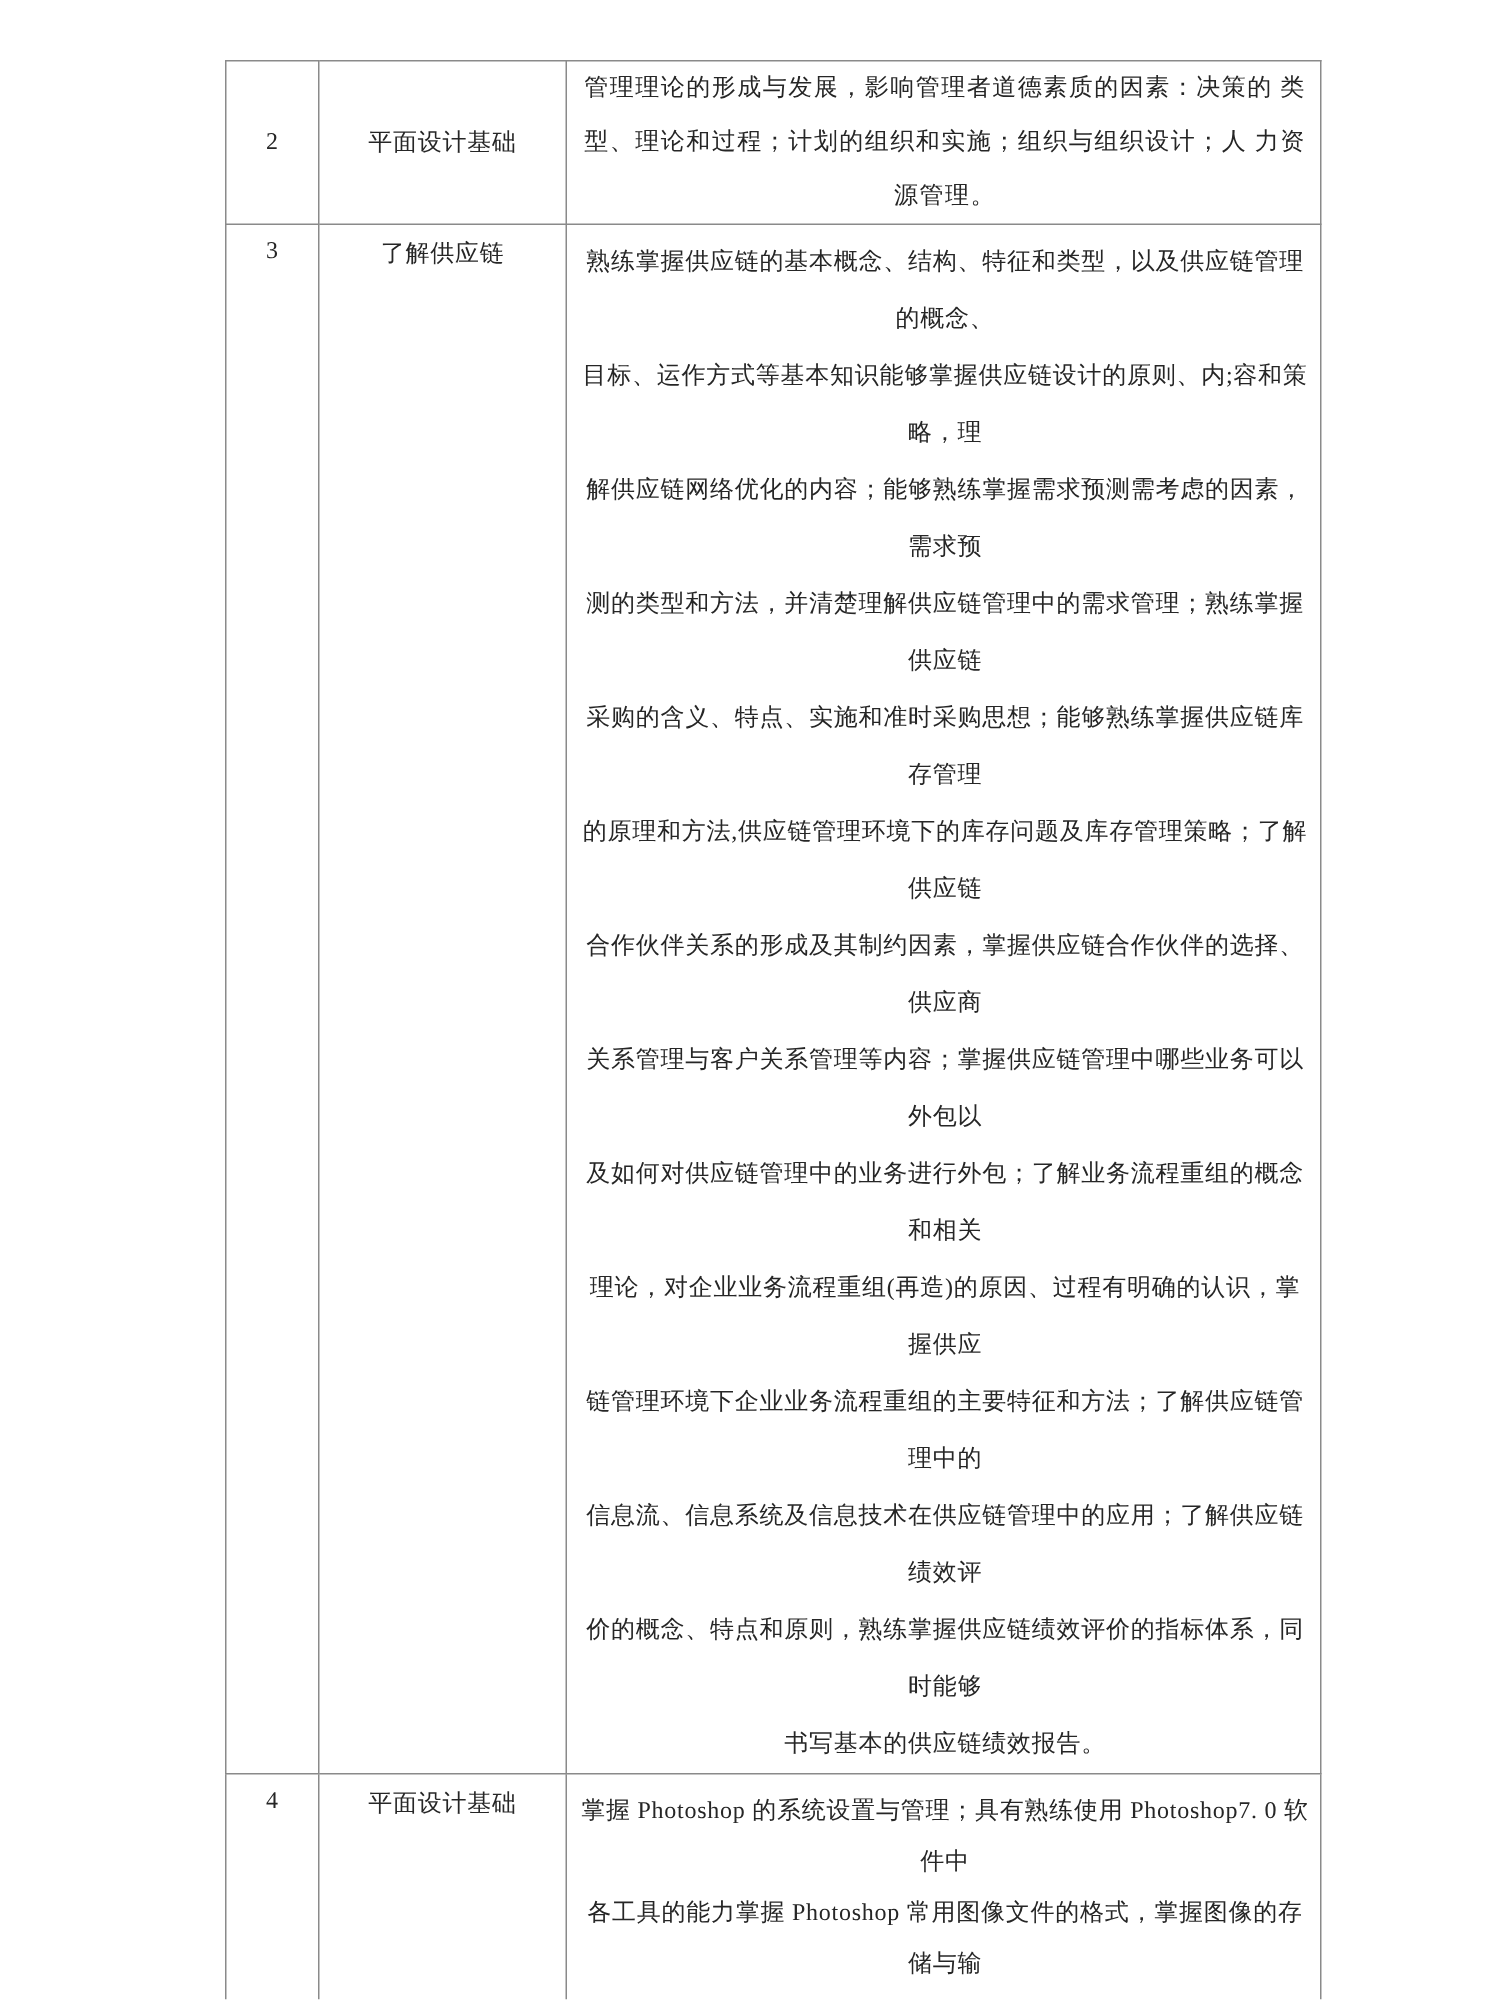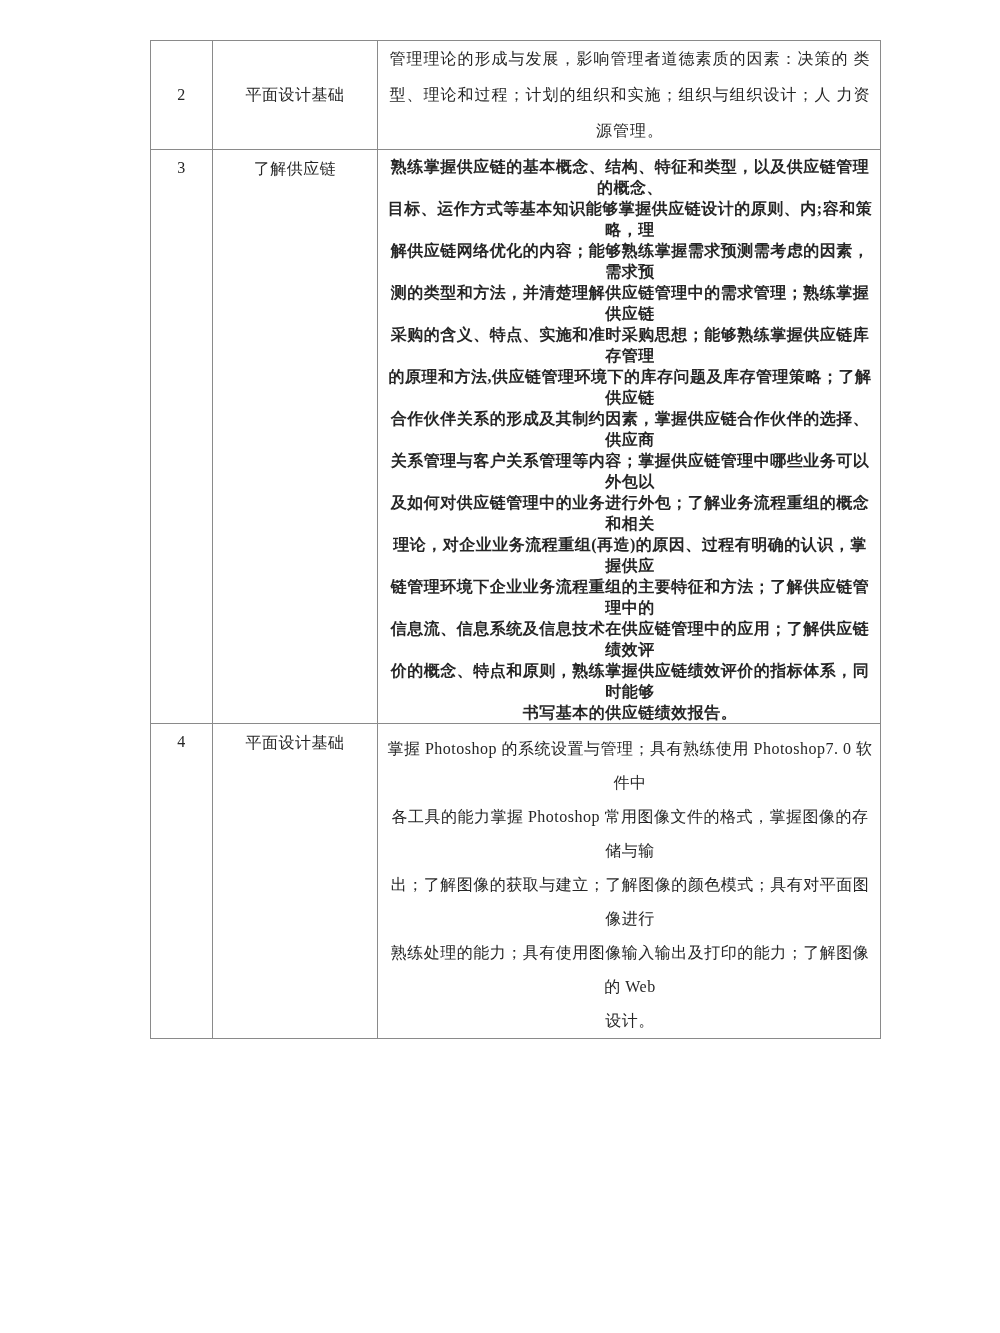--- a/index.html
+++ b/index.html
@@ -41,21 +41,21 @@
 
   
   tr.row-2 { height: 108px; }
   tr.row-2 td { vertical-align: middle; }
   tr.row-2 td.desc-cell { line-height: 36px; letter-spacing: 1px; }
 
   
   tr.row-3 { height: 467px; }
   tr.row-3 td { vertical-align: top; }
   tr.row-3 td.num-cell, tr.row-3 td.course-cell { padding-top: 9px; }
-  tr.row-3 td.desc-cell { line-height: 21px; padding-top: 6px; font-weight: bold; }
+  tr.row-3 td.desc-cell { line-height: 38px; padding-top: 6px; }
 
   
   tr.row-4 { height: 173px; }
   tr.row-4 td { vertical-align: top; }
   tr.row-4 td.num-cell, tr.row-4 td.course-cell { padding-top: 9px; }
   tr.row-4 td.desc-cell { line-height: 34px; padding-top: 8px; }
 </style>
 </head>
 <body>
 

